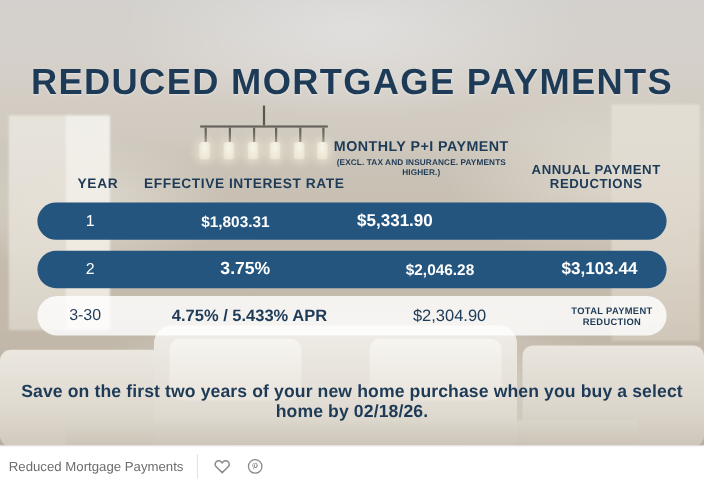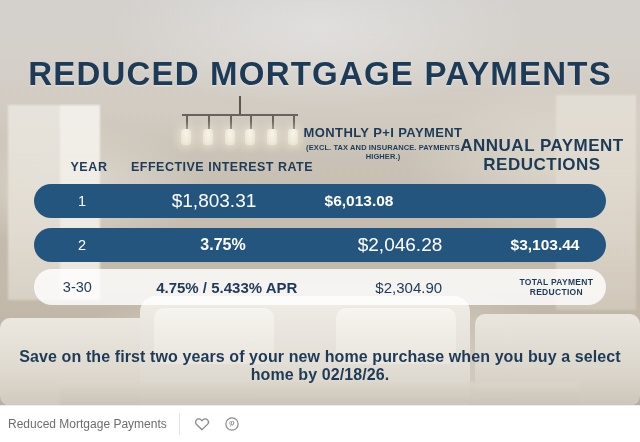--- a/index.html
+++ b/index.html
@@ -110,39 +110,39 @@
   
   .cols{
     position:absolute; left:34px; right:30px; top:126px; height:48px;
     color:#1d3a57;
   }
   .col{ position:absolute; text-align:center; font-weight:700; line-height:1.12; }
   .col-year{ left:18px; width:74px; top:34px; font-size:12.5px; letter-spacing:.6px;}
   .col-eir{ left:92px; width:192px; top:34px; font-size:12.5px; letter-spacing:.5px;}
   .col-pi{ left:264px; width:170px; top:0px; font-size:13px; letter-spacing:.4px;}
   .col-pi .sub{ display:block; font-size:7.5px; font-weight:700; letter-spacing:.1px; margin-top:2px; line-height:1.25;}
-  .col-apr{ left:424px; width:168px; top:10px; font-size:17px; letter-spacing:.5px;}
+  .col-apr{ left:424px; width:168px; top:22px; font-size:12px; letter-spacing:.5px;}
 
   
   .row{
     position:absolute; left:34px; width:572px; height:34px;
     border-radius:17px;
     display:flex; align-items:center;
     color:#ffffff;
   }
   .row.dark{ background:#24557f; }
   .row.light{ background:rgba(255,255,255,.82); color:#1d3a57;gap:22px; }
   .row1{ top:184px; }
   .row2{ top:228px; }
   .row3{ top:269px; height:36px; border-radius:18px; }
 
   .cell{ text-align:center; font-size:15px; }
   .c-year{ width:96px; font-size:14.5px; }
   .c-rate{ width:186px; font-weight:700; font-size:16px; }
-  .c-pay{ width:168px; font-weight:400; font-size:19px; }
+  .c-pay{ width:168px; font-weight:700; font-size:14px; }
   .c-red{ width:122px; font-weight:700; font-size:15.5px; }
   .row3 .c-rate{ font-weight:700; font-size:15px; }
   .row3 .c-pay{ font-weight:400; font-size:15px; }
 
   .tpr{
     width:110px; text-align:center; font-size:8.5px; font-weight:700;
     line-height:1.2; color:#1d3a57; letter-spacing:.3px;
   }
   .badge{
     position:absolute; right:-4px; top:-6px;
@@ -214,21 +214,21 @@
           <span>MONTHLY P+I PAYMENT</span>
           <span class="sub">(EXCL. TAX AND INSURANCE. PAYMENTS HIGHER.)</span>
         </div>
         <div class="col col-eir">EFFECTIVE INTEREST RATE</div>
         <div class="col col-apr">ANNUAL PAYMENT REDUCTIONS</div>
       </div>
 
       <div class="row dark row1">
         <div class="cell c-year">1</div>
         <div class="cell c-pay">$1,803.31</div>
-        <div class="cell c-red">$6,013.08</div>
+        <div class="cell c-red">$5,331.90</div>
       </div>
 
       <div class="row dark row2">
         <div class="cell c-year">2</div>
         <div class="cell c-rate">3.75%</div>
         <div class="cell c-pay">$2,046.28</div>
         <div class="cell c-red">$3,103.44</div>
       </div>
 
       <div class="row light row3">

